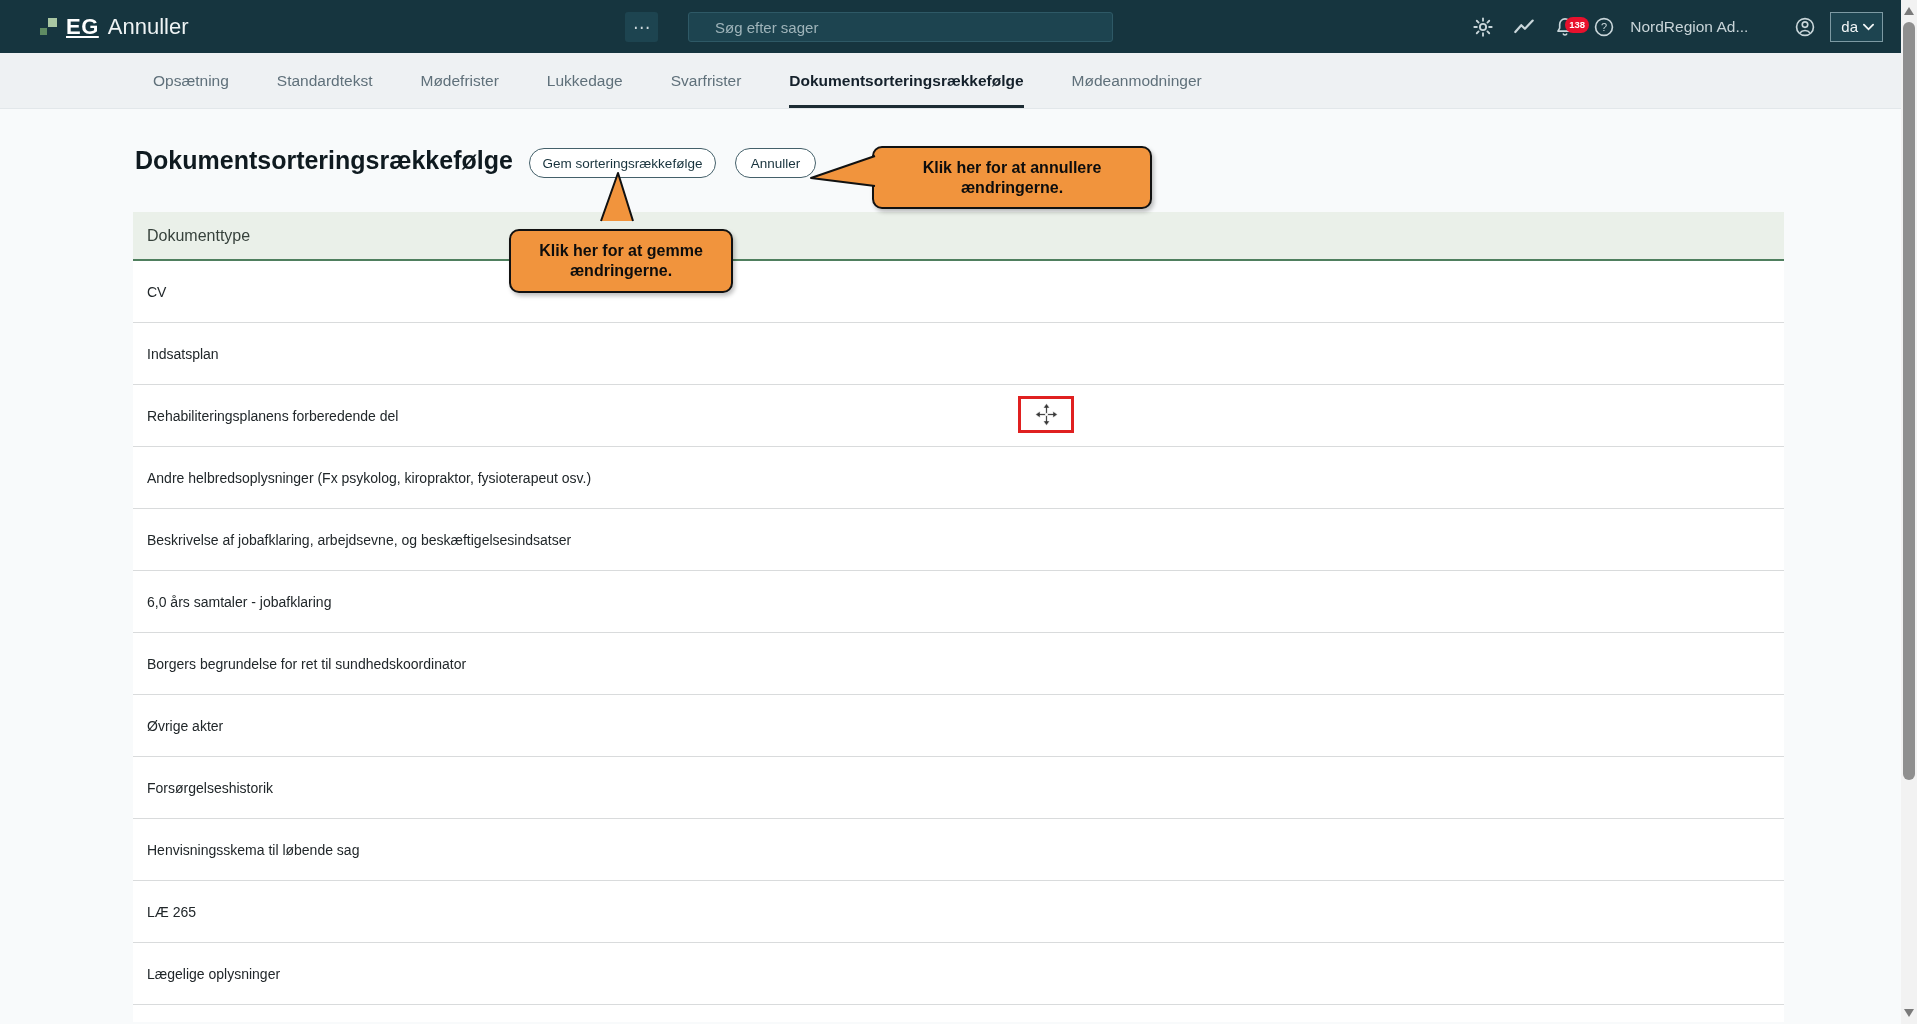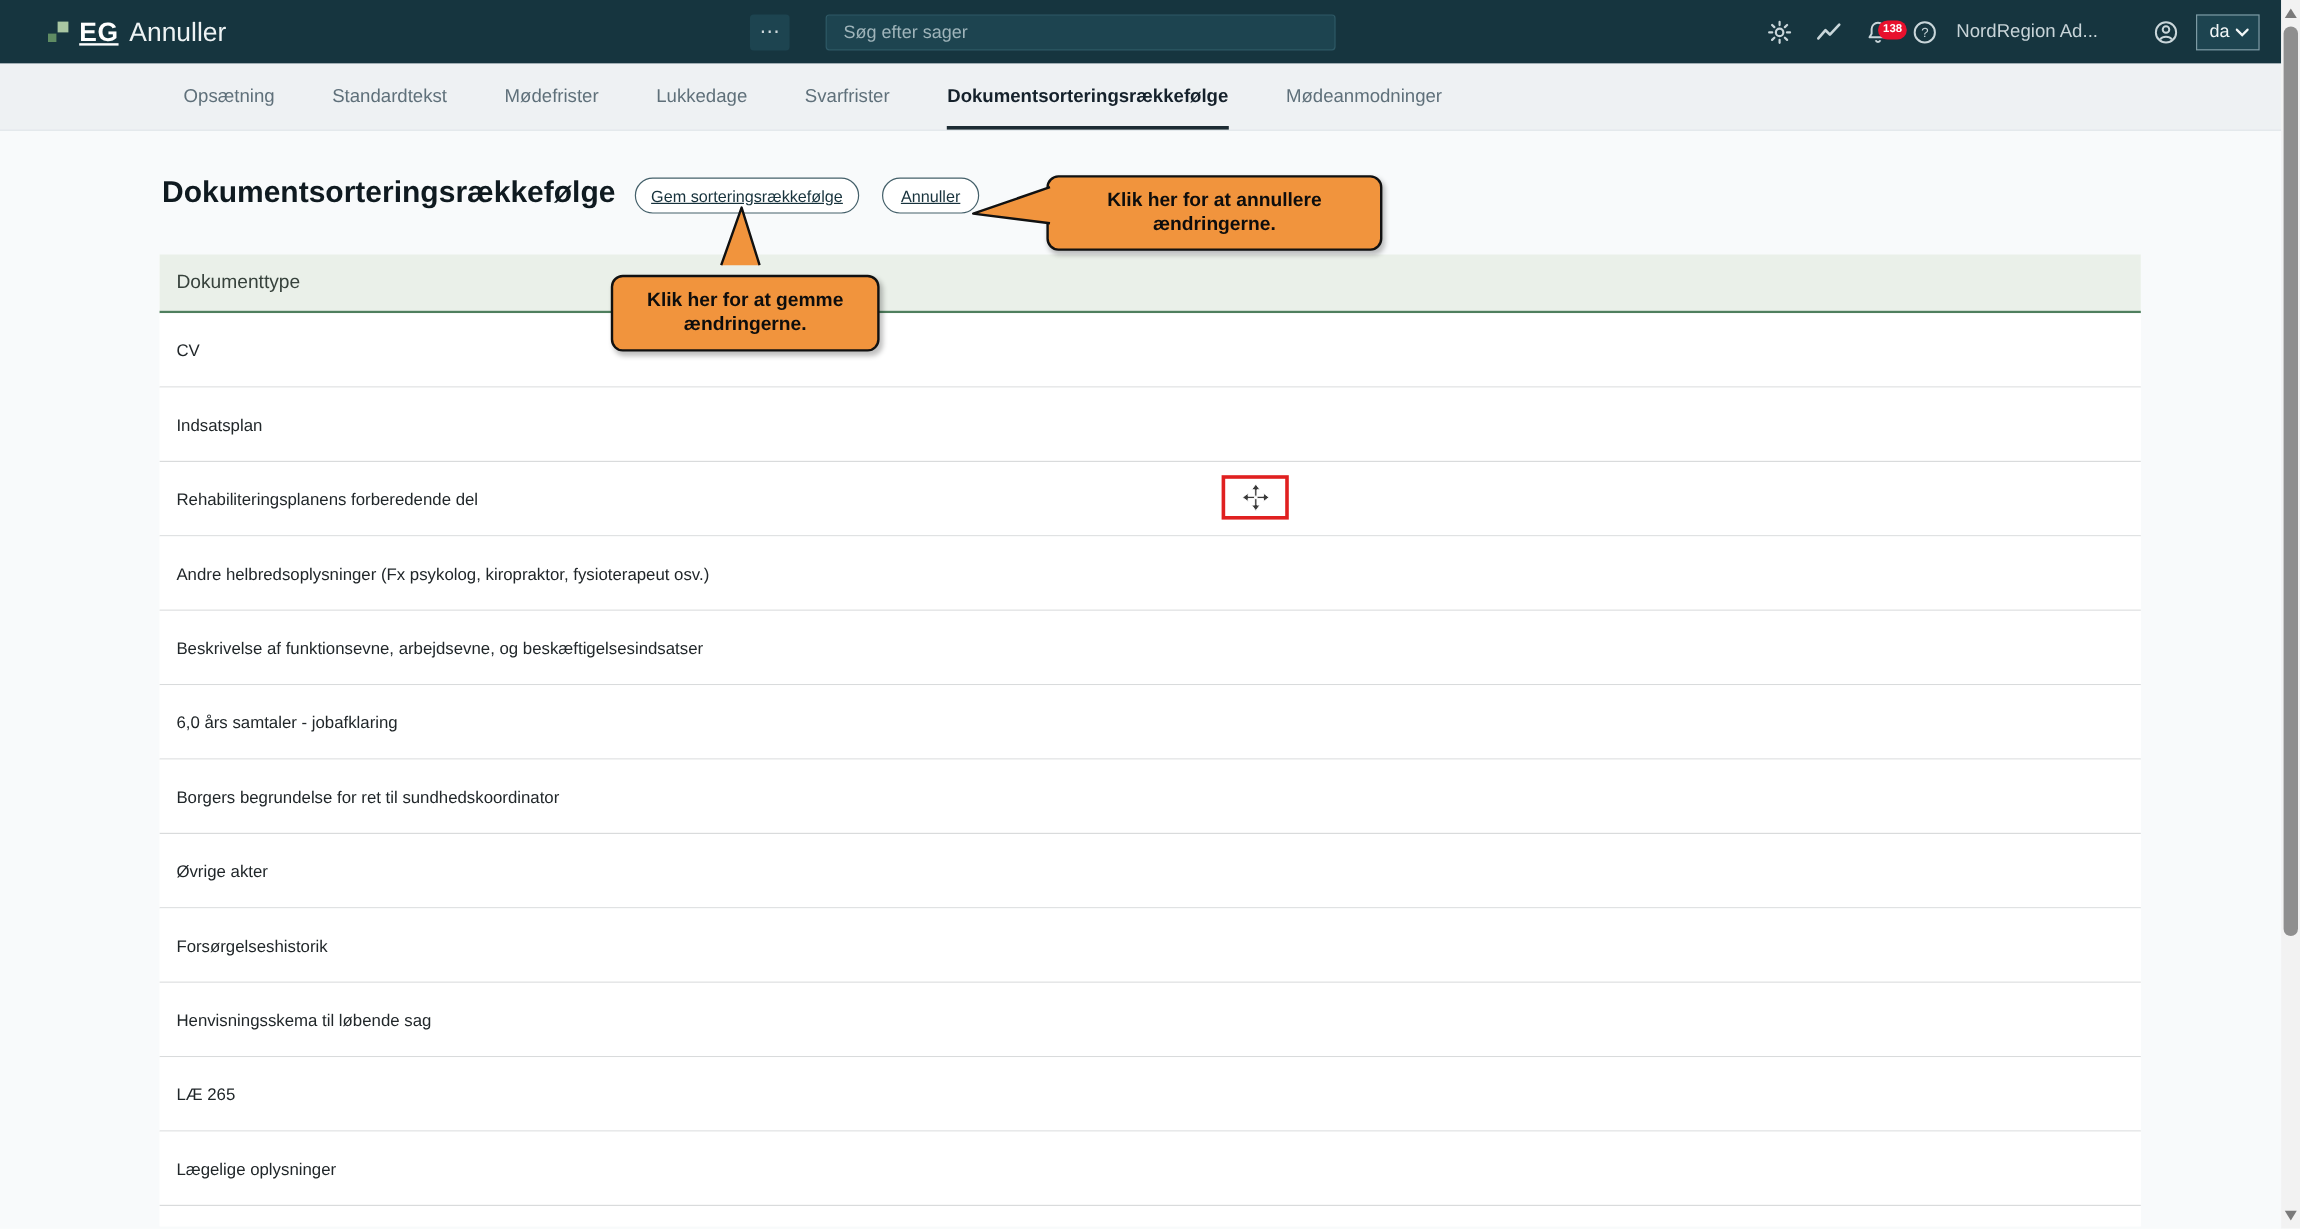--- a/index.html
+++ b/index.html
@@ -11,21 +11,21 @@
   .topbar { position:absolute; left:0; top:0; width:1901px; height:53px; background:#16353f; }
   .brand { position:absolute; left:40px; top:0; height:53px; display:flex; align-items:center; gap:9px; }
   .brand-mark { position:relative; width:17px; height:17px; }
   .brand-mark .sq-dark { position:absolute; left:0; bottom:0; width:7px; height:7px; background:#5f8c63; }
   .brand-mark .sq-light { position:absolute; right:0; top:0; width:9px; height:9px; background:#a9c7a3; }
   .brand-eg { color:#ffffff; font-weight:700; font-size:22px; letter-spacing:.5px;text-decoration:underline; }
   .brand-prod { color:#eef3f4; font-weight:400; font-size:22px; }
   .overflow-btn { position:absolute; left:625px; top:12px; width:33px; height:30px; border-radius:3px;
     background:#1d4450; color:#cfd9dd; font-size:17px; display:flex; align-items:center; justify-content:center; cursor:pointer; }
   .search { position:absolute; left:688px; top:12px; width:425px; height:30px; background:#1d4450;
-    border:1px solid #2e5966; border-radius:3px; color:#84cc16; font-size:15px; padding:0 14px;
+    border:1px solid #2e5966; border-radius:3px; color:#84cc16; font-size:15px; padding:0 26px;
     font-family:"Liberation Sans","DejaVu Sans",sans-serif; outline:none; }
   .search::placeholder { color:#9fb4ba; opacity:1; }
   .top-right { position:absolute; right:18px; top:0; height:53px; display:flex; align-items:center; }
   .hicon { width:22px; height:22px; display:block; }
   .icon-btn { position:relative; display:flex; align-items:center; justify-content:center; cursor:pointer; }
   .ml18 { margin-left:19px; } .ml16 { margin-left:17px; } .ml44 { margin-left:46px; }
   .badge { position:absolute; top:-9px; left:11px; min-width:18px; height:16px; padding:0 4px; border-radius:9px;
     background:#e8112d; color:#ffffff; font-size:9.5px; font-weight:700; display:flex; align-items:center; justify-content:center;margin-top:10px; }
   .account-name { margin-left:15px; color:#c8d4d8; font-size:15.5px; white-space:nowrap; cursor:pointer; }
   .lang-box { margin-left:14px; height:30px; padding:0 8px 0 10px; background:#1d4450; border:1px solid #7d9aa3;
@@ -35,21 +35,21 @@
   .tabbar { position:absolute; left:0; top:53px; width:1901px; height:56px; background:#eef1f3;
     border-bottom:1px solid #e2e7ea; display:flex; align-items:stretch; padding-left:153px; gap:48px; }
   .tab { display:flex; align-items:center; font-size:15.5px; color:#5f707a; cursor:pointer;
     border-bottom:3px solid transparent; padding-top:3px; white-space:nowrap; }
   .tab.active { color:#15212b; font-weight:700; border-bottom-color:#1c2b33; }
 
   
   .page-title { position:absolute; left:135px; top:146px; font-size:25px; font-weight:700; color:#0f1a20; }
   .pill-btn { position:absolute; top:148px; height:30px; border-radius:15px; background:#ffffff;
     border:1px solid #44606a; color:#17323c; font-size:13.5px; display:flex; align-items:center;
-    justify-content:center; cursor:pointer; font-family:inherit;text-decoration:underline; }
+    justify-content:center; cursor:pointer; font-family:inherit; }
   .btn-save { left:529px; width:187px; }
   .btn-cancel { left:735px; width:81px; }
 
   
   .doc-table { position:absolute; left:133px; top:212px; width:1651px; background:#ffffff; }
   .thead { height:49px; background:#eaf0e9; border-bottom:2px solid #4f7f5e; display:flex; align-items:center;
     padding-left:14px; font-size:16px; color:#37423c; }
   .row { height:62px; border-bottom:1px solid #d9dbdc; display:flex; align-items:center; padding-left:14px;
     font-size:14px; color:#21272a; background:#ffffff; cursor:default; }
   .row.partial { height:17px; border-bottom:none; }
@@ -156,21 +156,21 @@
   <h1 class="page-title">Dokumentsorteringsrækkefølge</h1>
   <button class="pill-btn btn-save">Gem sorteringsrækkefølge</button>
   <button class="pill-btn btn-cancel">Annuller</button>
 
   <section class="doc-table">
     <div class="thead">Dokumenttype</div>
     <div class="row">CV</div>
     <div class="row">Indsatsplan</div>
     <div class="row">Rehabiliteringsplanens forberedende del</div>
     <div class="row">Andre helbredsoplysninger (Fx psykolog, kiropraktor, fysioterapeut osv.)</div>
-    <div class="row">Beskrivelse af funktionsevne, arbejdsevne, og beskæftigelsesindsatser</div>
+    <div class="row">Beskrivelse af jobafklaring, arbejdsevne, og beskæftigelsesindsatser</div>
     <div class="row">6,0 års samtaler - jobafklaring</div>
     <div class="row">Borgers begrundelse for ret til sundhedskoordinator</div>
     <div class="row">Øvrige akter</div>
     <div class="row">Forsørgelseshistorik</div>
     <div class="row">Henvisningsskema til løbende sag</div>
     <div class="row">LÆ 265</div>
     <div class="row">Lægelige oplysninger</div>
     <div class="row partial"></div>
   </section>
 

